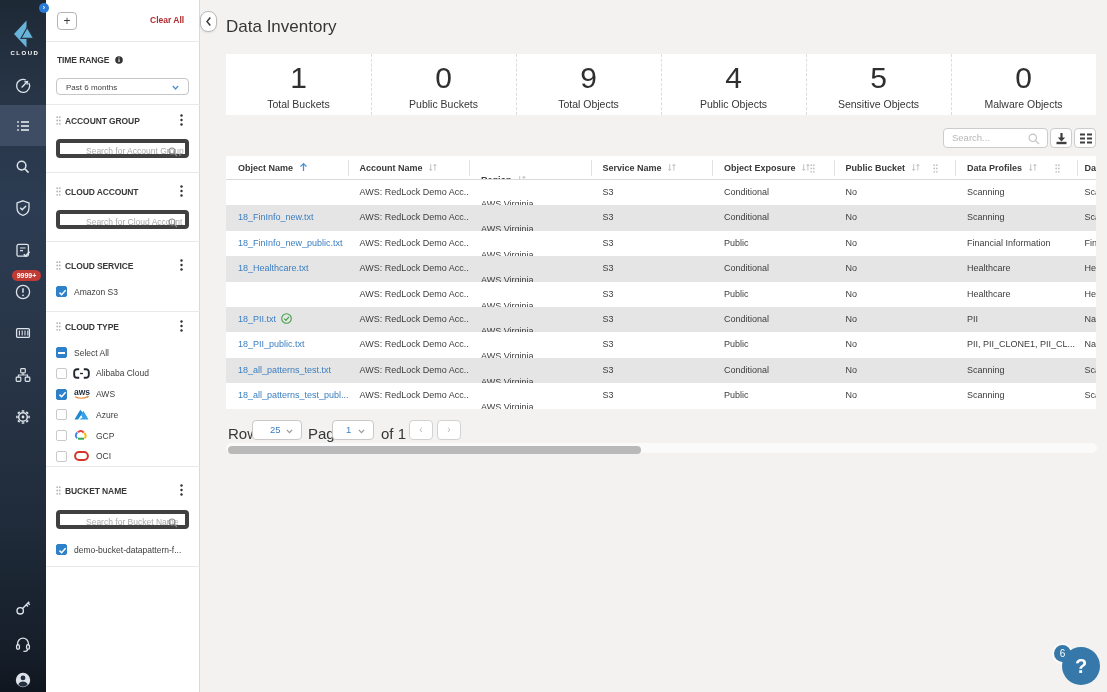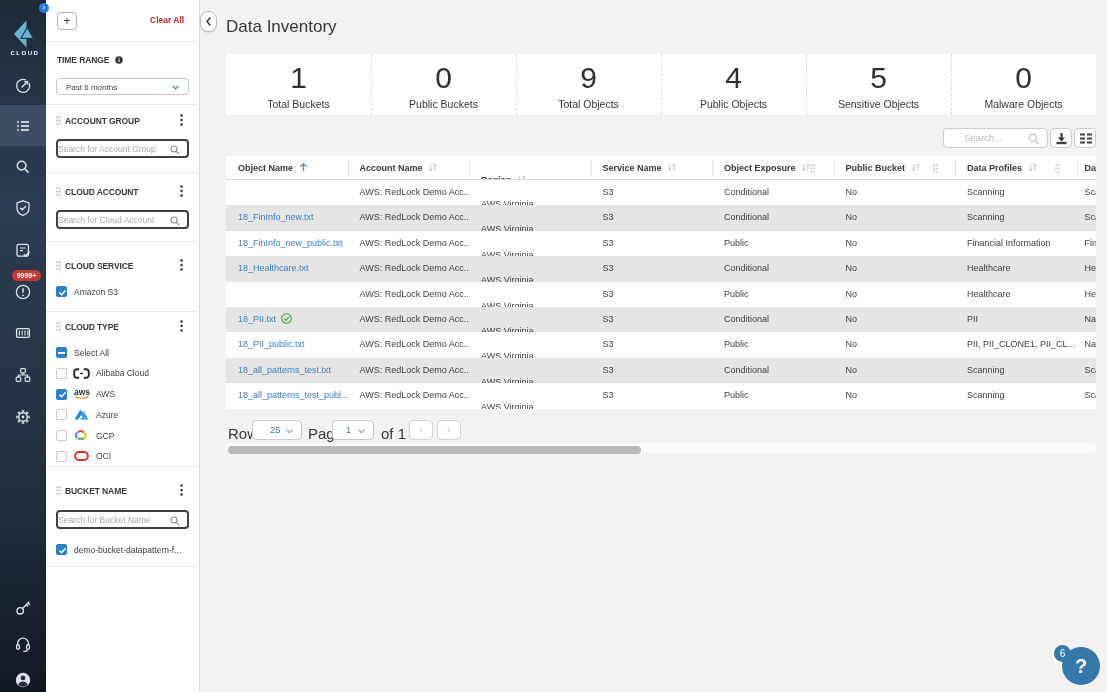--- a/index.html
+++ b/index.html
@@ -15,35 +15,35 @@
 #badge9999 { left:12px; top:270px; width:29px; height:11px; background:#c23a34; border-radius:5.5px; color:#fff; font-size:7px; font-weight:bold; text-align:center; line-height:11px; }
 #expbtn { left:39px; top:3px; width:10px; height:10px; border-radius:50%; background:#2a7cd8; color:#fff; font-size:7px; line-height:10px; text-align:center; font-weight:bold; z-index:9; }
 
 #panel { left:46px; top:0; width:154px; height:692px; background:#fff; border-right:1px solid #d9d9d9; }
 .hdiv { left:46px; width:154px; height:1px; background:#e8e8e8; }
 #plusbtn { left:57px; top:12px; width:20px; height:18px; border:1px solid #b4b4b4; border-radius:4px; background:#fff; color:#3c3c3c; font-size:12px; line-height:16px; text-align:center; font-weight:400; }
 #clearall { left:150px; top:15px; width:40px; color:#b12a2e; font-size:8.5px; font-weight:bold; }
 .sechead { font-size:8.5px; font-weight:bold; color:#383838; letter-spacing:-0.1px; }
 .grip { width:5px; height:9px; }
 .kebab { width:3px; height:12px; }
-.finput { left:56px; width:133px; height:19px; border:2px solid #404040; border-radius:4px; background:#fff; color:#a9a9a9; font-size:8.5px; line-height:17px; padding-left:0; }
+.finput { left:56px; width:133px; height:19px; border:4px solid #404040; border-radius:4px; background:#fff; color:#a9a9a9; font-size:8.5px; line-height:17px; padding-left:26px; }
 .mag { position:absolute; right:7px; top:4px; }
 .cb { width:11px; height:11px; border:1px solid #c9c9c9; border-radius:2px; background:#fff; }
 .cbc { background:#2e80c8; border-color:#2e80c8; }
 .cbc svg { position:absolute; left:0.5px; top:0.5px; margin:0 !important; }
 .cblab { font-size:8.5px; color:#3c3c3c; }
 
 #collbtn { left:200px; top:11px; width:17px; height:21px; background:#fff; border:1px solid #b9b9b9; border-radius:8px; box-shadow:0 1px 2px rgba(0,0,0,.08); }
 #title { left:226px; top:17px; font-size:17px; color:#363636; font-weight:400; }
 #stats { left:226px; top:54px; width:870px; height:61px; background:#fff; }
 .stat { position:absolute; top:0; width:145px; height:61px; text-align:center; }
 .stat .n { font-size:30px; color:#2f2f2f; line-height:1; margin-top:9px; }
 .stat .l { font-size:10.5px; color:#363636; margin-top:5px; }
 .vsep { position:absolute; top:0; width:0; height:61px; border-left:1px dashed #dcdcdc; }
-#search { left:943px; top:128px; width:105px; height:20px; border:1px solid #ccc; border-radius:4px; background:#fff; color:#b8b8b8; font-size:9.5px; line-height:18px; padding-left:20px; }
+#search { left:943px; top:128px; width:105px; height:20px; border:1px solid #ccc; border-radius:4px; background:#fff; color:#b8b8b8; font-size:9.5px; line-height:18px; padding-left:8px; }
 .tbtn { top:128px; width:22px; height:20px; border:1px solid #ccc; border-radius:4px; background:#fff; }
 
 #tbl { left:226px; top:156px; width:870px; height:253px; background:#fff; }
 .throw { position:absolute; left:0; width:870px; height:24px; top:0; border-bottom:1px solid #dadada; overflow:hidden; }
 .trow { position:absolute; left:0; width:870px; height:25.4px; overflow:hidden; }
 .trow.alt { background:#e5e5e5; }
 .tc { position:absolute; top:0; height:100%; padding-left:12px; font-size:9px; color:#3d3d3d; line-height:25.4px; white-space:nowrap; overflow:hidden; }
 .hc { position:absolute; top:0; height:24px; line-height:24px; padding-left:12px; font-size:9px; font-weight:bold; color:#383838; white-space:nowrap; }
 .csep { position:absolute; top:4px; height:16px; width:0; border-left:1px solid #e2e2e2; }
 .lnk { color:#3b7ec0; }

